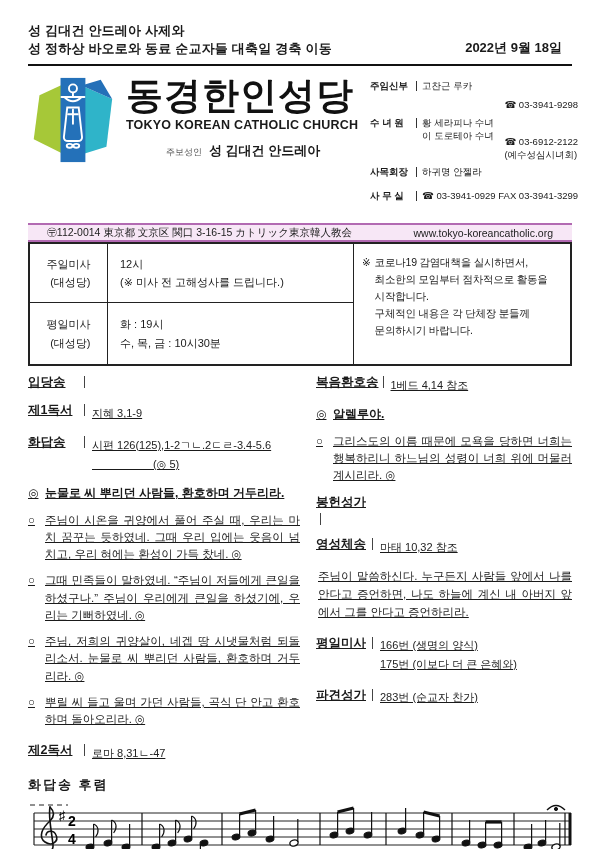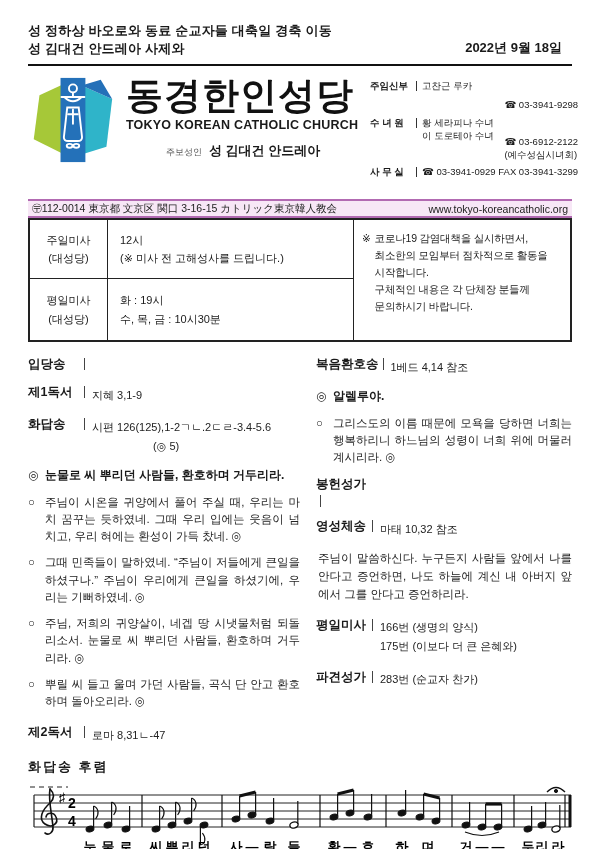--- a/index.html
+++ b/index.html
@@ -31,40 +31,40 @@
   .c-label { font-weight:700; width:44px; flex:none; white-space:pre; }
   .c-sep { width:1px; height:10px; background:#333; margin:1px 5px 0 2px; flex:none; }
   .c-value { white-space:pre; flex:1; }
   .c-phone { white-space:pre;margin-top:19px; }
 
   
   .addr-bar {
     margin-top:9px; height:19px; background:#f7e7f6;
     border-top:2px solid #b26ab2; border-bottom:2px solid #b26ab2;
     display:flex; align-items:center; justify-content:space-between;
-    padding:0 4px; font-size:10.5px; color:#222;
+    padding:0 19px; font-size:10.5px; color:#222;
   }
 
   
   .mass-table {
     display:grid; grid-template-columns:78px 246px 1fr;
     grid-template-rows:59px 61px; border:2px solid #222;
   }
   .mt-cell { display:flex; flex-direction:column; justify-content:center; font-size:11px; line-height:1.7; }
-  .mt-label { align-items:center; text-align:center; white-space:pre; }
+  .mt-label { align-items:center; text-align:right; white-space:pre; }
   .mt-detail { padding-left:12px; white-space:pre; }
   .br { border-right:1.5px solid #222; }
   .bb { border-bottom:1.5px solid #222; }
   .mt-notice { grid-column:3; grid-row:1 / 3; flex-direction:row; justify-content:flex-start;
     align-items:flex-start; padding:10px 4px 0 8px; font-size:10.5px; line-height:1.6; letter-spacing:-.2px; }
   .n-marker { flex:none; margin-right:4px; }
   .n-text { white-space:pre-line; }
 
   
-  .columns { display:flex; margin-top:14px; gap:16px; }
+  .columns { display:flex; margin-top:8px; gap:16px;text-decoration:underline; }
   .col-left { width:272px; flex:none; }
   .col-right { flex:1; }
   .section { display:flex; align-items:flex-start; margin-bottom:11px; }
   .sec-label { font-weight:700; font-size:12.5px; flex:none; white-space:pre; min-width:52px; }
   .sec-sep { width:1px; height:12px; background:#444; margin:2px 7px 0 4px; flex:none; }
   .sec-value { font-size:11px; color:#222; white-space:pre; padding-top:1.5px; line-height:1.75; }
   .refrain { display:flex; font-size:12px; font-weight:700; margin:1px 0 9px; line-height:1.45; }
   .verse { display:flex; font-size:11.5px; line-height:1.5; margin-bottom:9px; color:#222; }
   .v-marker { flex:none; width:17px; }
   .v-text { flex:1; text-align:justify; }
@@ -78,22 +78,22 @@
   
   .footer-rule { border-top:2px solid #222; margin-top:5px; }
   .footer-notice { font-size:10.5px; text-align:center; padding-top:9px; letter-spacing:-.3px; white-space:nowrap; }
 </style>
 </head>
 <body>
 
 <div class="page">
 
   <div class="header">
+    <div class="h-line">성 김대건 안드레아 사제와</div>
     <div class="h-line">성 정하상 바오로와 동료 순교자들 대축일 경축 이동</div>
-    <div class="h-line">성 김대건 안드레아 사제와</div>
     <div class="header-date">2022년 9월 18일</div>
   </div>
   <div class="top-rule"></div>
 
   <div class="brand-row">
     <svg class="logo" viewBox="0 0 92 88">
       <polygon points="12,18 38,6 38,80 6,64" fill="#a6c838"></polygon>
       <polygon points="56,8 88,22 82,72 56,80" fill="#2fb4c9"></polygon>
       <polygon points="56,8 76,2 88,22" fill="#2470b8"></polygon>
       <rect x="34" y="0" width="26" height="88" fill="#2471b9"></rect>
@@ -123,20 +123,26 @@
         <span class="c-value">고찬근 루카</span>
         <span class="c-phone">☎ 03-3941-9298</span>
       </div>
       <div class="contact-row">
         <span class="c-label">수 녀 원</span>
         <span class="c-sep"></span>
         <span class="c-value">황 세라피나 수녀
 이 도로테아 수녀</span>
         <span class="c-phone">☎ 03-6912-2122
 (예수성심시녀회)</span>
+      </div>
+      <div class="contact-row">
+        <span class="c-label">사목회장</span>
+        <span class="c-sep"></span>
+        <span class="c-value">하귀명 안젤라</span>
+        <span class="c-phone"></span>
       </div>
       <div class="contact-row">
         <span class="c-label">사 무 실</span>
         <span class="c-sep"></span>
         <span class="c-value">☎ 03-3941-0929 FAX 03-3941-3299</span>
         <span class="c-phone"></span>
       </div>
     </div>
   </div>
 

